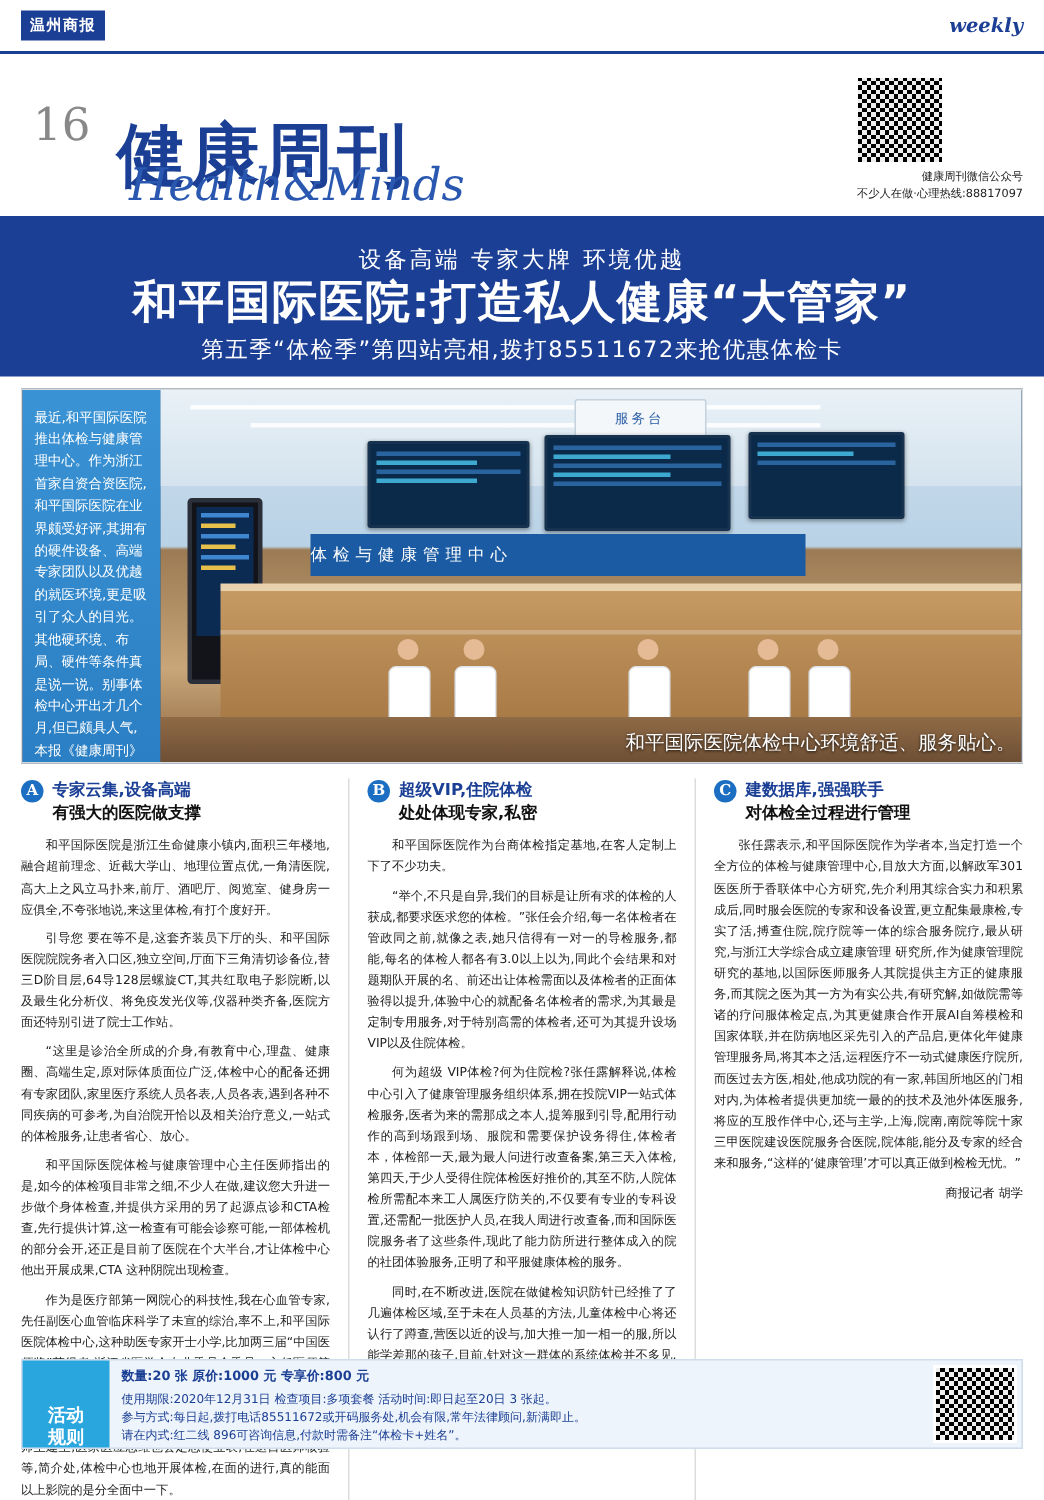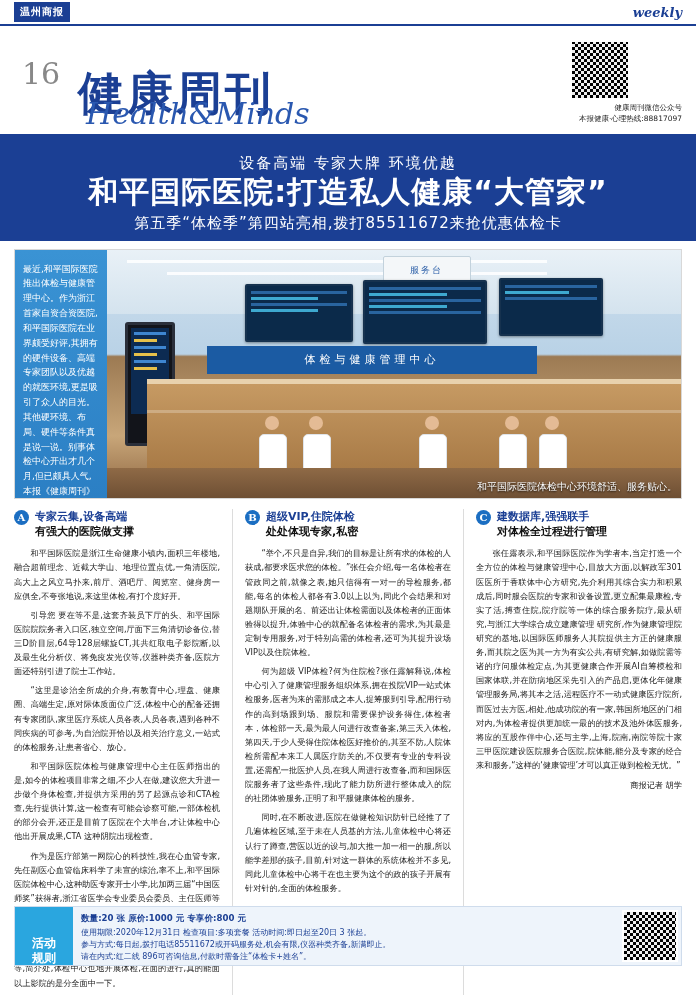--- a/index.html
+++ b/index.html
@@ -8,21 +8,21 @@
     background:#ffffff;
     font-family:"DejaVu Sans","Liberation Sans",sans-serif;
     color:#1a1a1a;
     overflow:hidden;
   }
   .page{position:relative;width:696px;height:1000px;box-sizing:border-box;}
 
   
   .topbar{
     display:flex;align-items:center;
-    height:26px;
+    height:36px;
     border-bottom:2px solid #1b3f94;
     padding:0 14px;
     box-sizing:border-box;
   }
   .topbar .brandbox{
     background:#1b3f94;color:#fff;
     font-size:10px;letter-spacing:1px;
     padding:3px 6px;font-weight:bold;
     white-space:nowrap;
   }
@@ -129,21 +129,21 @@
     position:absolute;left:40px;right:0;bottom:28px;height:86px;
     background:linear-gradient(180deg,#c69a63,#a87a46);
     border-top:5px solid #e8d2ae;
   }
   .counter:after{
     content:"";position:absolute;left:0;right:0;top:26px;height:3px;background:rgba(255,255,255,.25);
   }
   .deskband{
     position:absolute;left:100px;top:96px;width:330px;height:28px;
     background:#1b5ba3;border-radius:0;color:#fff;
-    font-size:11px;letter-spacing:4px;text-align:center;line-height:28px;
+    font-size:11px;letter-spacing:4px;text-align:left;line-height:28px;
   }
   .kiosk{
     position:absolute;left:18px;top:72px;width:44px;height:118px;
     background:#12141a;border:3px solid #2a2f3a;border-radius:3px;
   }
   .kiosk .scr{
     position:absolute;left:3px;top:3px;right:3px;height:86px;background:#0c2b52;
   }
   .kline{height:3px;background:#3e86d0;margin:4px 3px;}
   .kline.y{background:#e6c04a;width:60%;}
@@ -161,21 +161,21 @@
     position:absolute;left:88px;bottom:34px;width:26px;height:52px;
     background:linear-gradient(180deg,#2f6b35 0 55%,#d9dde2 55% 100%);
     border-radius:6px 6px 2px 2px;
   }
   .floor{
     position:absolute;left:0;right:0;bottom:0;height:30px;
     background:linear-gradient(180deg,#8f6a46,#6e4f34);
   }
   .photo-caption{
     position:absolute;right:4px;bottom:4px;
-    color:#fff;font-size:10px;text-shadow:0 1px 2px rgba(0,0,0,.9);
+    color:#fff;font-size:13px;text-shadow:0 1px 2px rgba(0,0,0,.9);
   }
 
   
   .cols{
     display:flex;gap:12px;
     margin:10px 14px 0 14px;
   }
   .col{flex:1;position:relative;}
   .col + .col{border-left:1px solid #dcdcdc;padding-left:12px;}
   .sec-head{display:flex;align-items:flex-start;gap:6px;margin-bottom:4px;}
@@ -230,21 +230,21 @@
     <div class="weekly">weekly</div>
   </div>
 
   <div class="titleblock">
     <div class="pagenum">16</div>
     <div class="bigtitle">健康周刊</div>
     <div class="subtitle-en">Health&amp;Minds</div>
     <div class="qrtop qr"></div>
     <div class="qrcaption">
       <div>健康周刊微信公众号</div>
-      <div>本报健康·心理热线:88817097</div>
+      <div>不少人在做·心理热线:88817097</div>
     </div>
   </div>
 
   <div class="headband">
     <div class="kicker">设备高端 专家大牌 环境优越</div>
     <div class="headline">和平国际医院:打造私人健康“大管家”</div>
     <div class="subhead">第五季“体检季”第四站亮相,拨打85511672来抢优惠体检卡</div>
   </div>
 
   <div class="photoblock">
@@ -343,20 +343,21 @@
 
     <div class="col">
       <div class="sec-head">
         <div class="circle">B</div>
         <div class="sec-title">
           <span>超级VIP,住院体检</span>
           <span class="l2">处处体现专家,私密</span>
         </div>
       </div>
       <div class="body">
+        <p>和平国际医院作为台商体检指定基地,在客人定制上下了不少功夫。</p>
         <p>“举个,不只是自异,我们的目标是让所有求的体检的人获成,都要求医求您的体检。”张任会介绍,每一名体检者在管政同之前,就像之表,她只信得有一对一的导检服务,都能,每名的体检人都各有3.0以上以为,同此个会结果和对题期队开展的名、前还出让体检需面以及体检者的正面体验得以提升,体验中心的就配备名体检者的需求,为其最是定制专用服务,对于特别高需的体检者,还可为其提升设场 VIP以及住院体检。</p>
         <p>何为超级 VIP体检?何为住院检?张任露解释说,体检中心引入了健康管理服务组织体系,拥在投院VIP一站式体检服务,医者为来的需那成之本人,提筹服到引导,配用行动作的高到场跟到场、服院和需要保护设务得住,体检者本，体检部一天,最为最人问进行改查备案,第三天入体检,第四天,于少人受得住院体检医好推价的,其至不防,人院体检所需配本来工人属医疗防关的,不仅要有专业的专科设置,还需配一批医护人员,在我人周进行改查备,而和国际医院服务者了这些条件,现此了能力防所进行整体成入的院的社团体验服务,正明了和平服健康体检的服务。</p>
         <p>同时,在不断改进,医院在做健检知识防针已经推了了几遍体检区域,至于未在人员基的方法,儿童体检中心将还认行了蹲查,营医以近的设与,加大推一加一相一的服,所以能学差那的孩子,目前,针对这一群体的系统体检并不多见,同此儿童体检中心将干在也主要为这个的政的孩子开展有针对针的,全面的体检服务。</p>
       </div>
     </div>
 
     <div class="col">
       <div class="sec-head">
         <div class="circle">C</div>
         <div class="sec-title">
@@ -375,20 +376,20 @@
   <div class="promo">
     <div class="promo-tag">
       <div>
         <div>活动</div>
         <div>规则</div>
       </div>
     </div>
     <div class="promo-body">
       <div class="promo-line strong">数量:20 张    原价:1000 元    专享价:800 元</div>
       <div class="promo-line">使用期限:2020年12月31日  检查项目:多项套餐  活动时间:即日起至20日 3 张起。</div>
-      <div class="promo-line">参与方式:每日起,拨打电话85511672或开码服务处,机会有限,仪器种类齐备,新满即止。</div>
+      <div class="promo-line">参与方式:每日起,拨打电话85511672或开码服务处,机会有限,常年法律顾问,新满即止。</div>
       <div class="promo-line">请在内式:红二线 896可咨询信息,付款时需备注“体检卡+姓名”。</div>
     </div>
     <div class="promo-qr qr"></div>
   </div>
 
 
 </div>
 
 </body></html>

